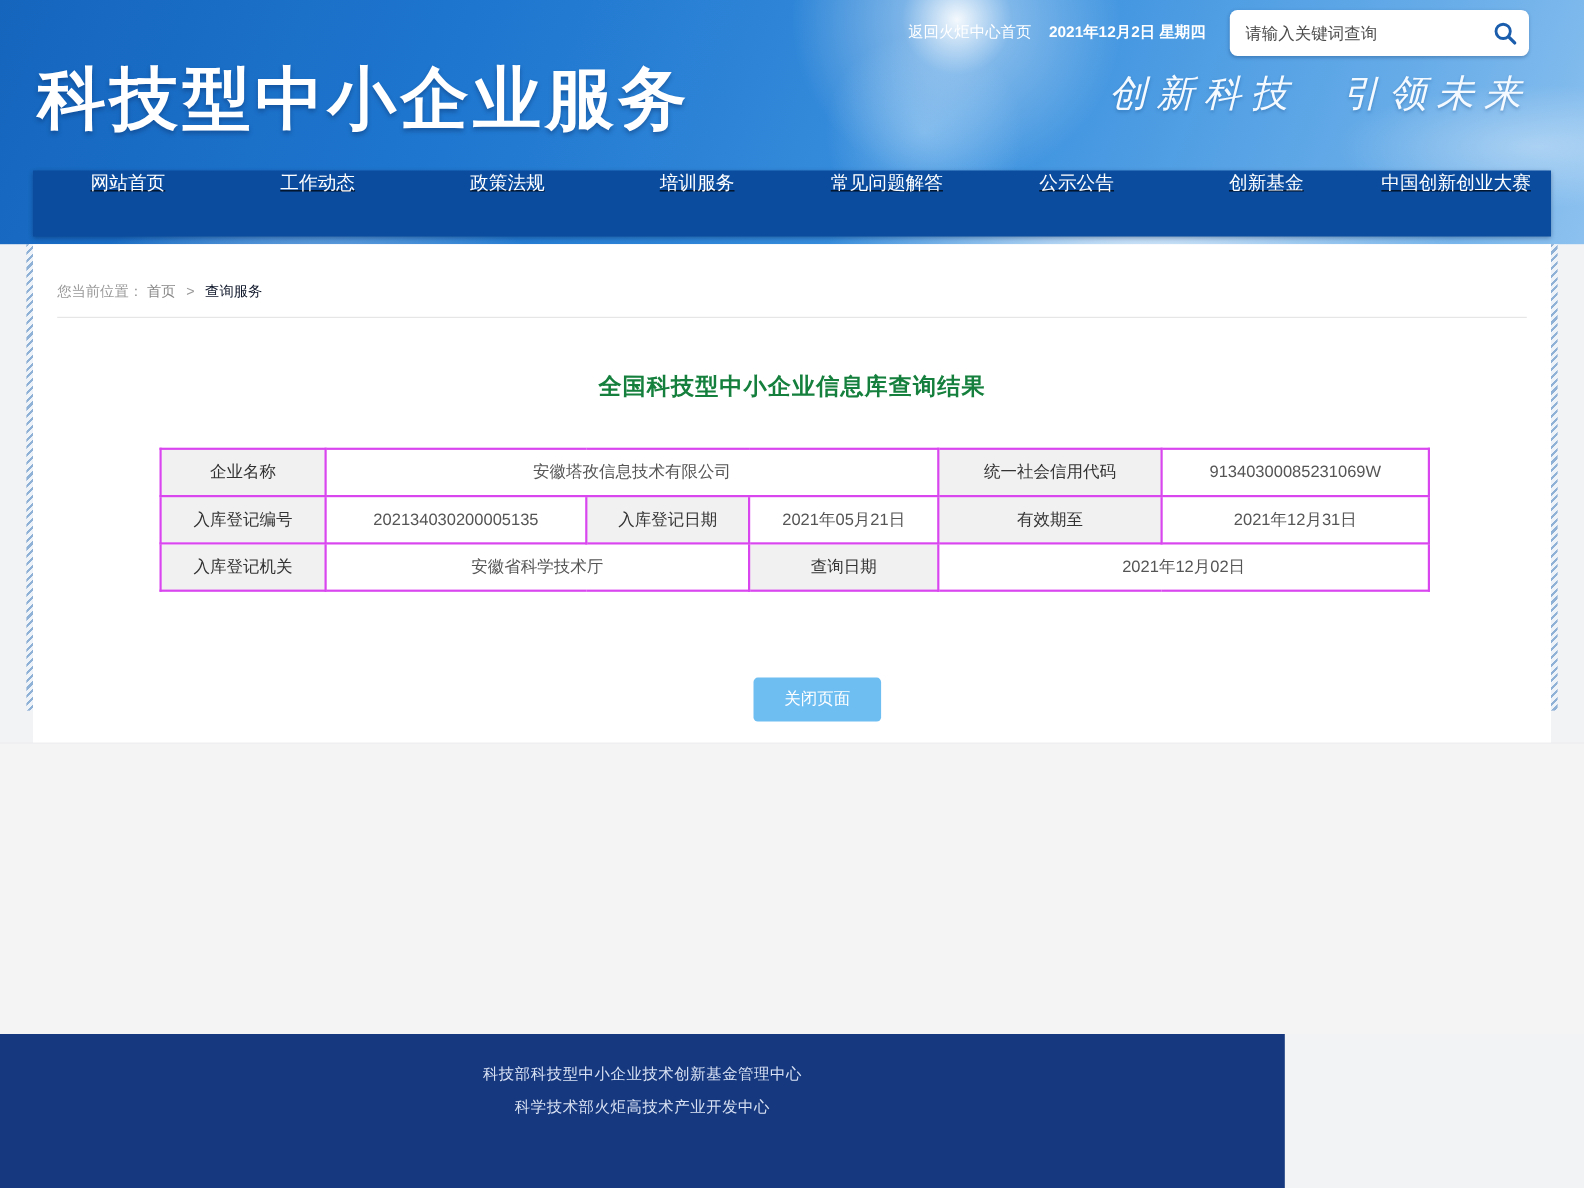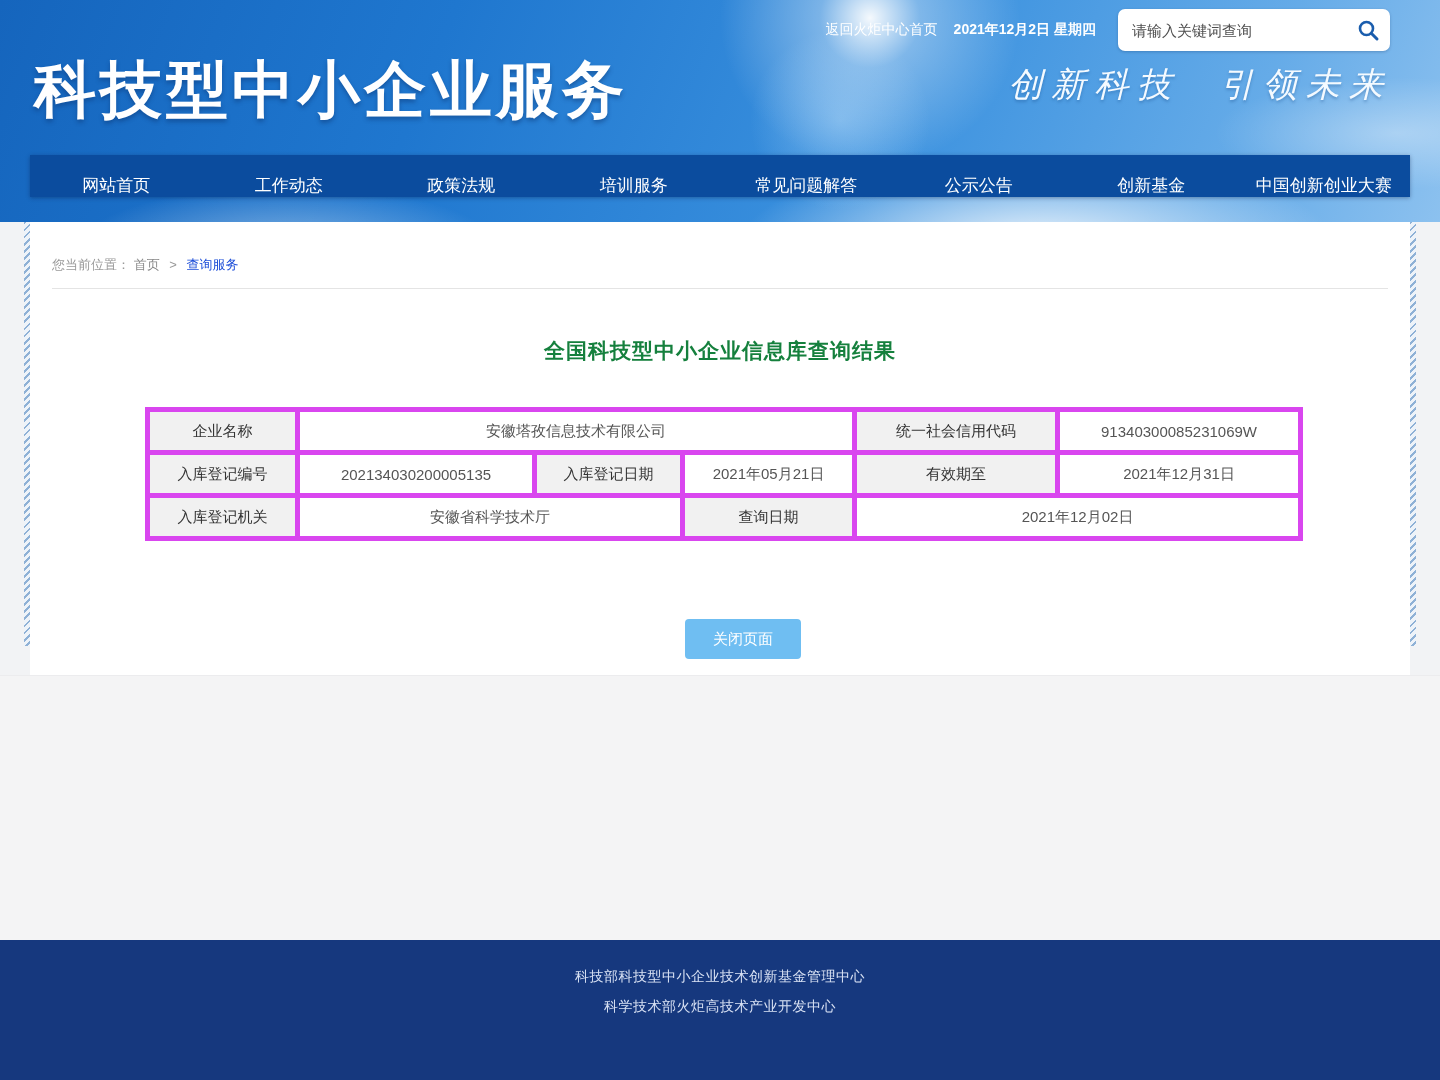--- a/index.html
+++ b/index.html
@@ -29,60 +29,60 @@
   .search-icon { width:24px; height:24px; flex:0 0 auto; cursor:pointer; }
 
   .logo { position:absolute; left:34px; top:48px; color:#ffffff;
     font-family:"DejaVu Serif","Liberation Serif",serif; font-weight:bold;
     font-size:62px; letter-spacing:4px; text-shadow:0 3px 4px rgba(10,50,110,.45); }
   .slogan { position:absolute; right:48px; top:62px; color:#f4faff;
     font-family:"DejaVu Serif","Liberation Serif",serif; font-style:italic;
     font-size:34px; letter-spacing:9px; text-shadow:0 2px 3px rgba(20,70,130,.35); white-space:pre; }
 
   
-  .nav { position:absolute; left:30px; top:155px; width:1380px; height:42px;
-    background:#0b4c9e; display:flex; align-items:flex-end; box-shadow:0 1px 4px rgba(0,20,60,.35); }
+  .nav { position:absolute; left:30px; top:155px; width:1380px; height:60px;
+    background:#0b4c9e; display:flex; align-items:flex-start; box-shadow:0 1px 4px rgba(0,20,60,.35);text-decoration:underline; }
   .nav-item { flex:1; display:flex; align-items:center; justify-content:center;
     color:#ffffff; font-size:17px; cursor:pointer; white-space:nowrap; }
 
   
   .panel-wrap { position:relative; margin:0 30px; }
   .panel-edge { position:absolute; top:0; width:6px; height:424px;
     background:repeating-linear-gradient(135deg, #8fb1d6 0 2px, #eef3f9 2px 5px); }
   .panel-edge.left { left:-6px; }
   .panel-edge.right { right:-6px; }
   .panel { background:#ffffff; min-height:453px; padding-bottom:12px; }
 
   .breadcrumb { padding:34px 0 0 22px; font-size:13px; color:#999; }
   .breadcrumb .crumb-home { color:#888; cursor:pointer; }
   .breadcrumb .crumb-sep { margin:0 6px; color:#999; }
-  .breadcrumb .crumb-current { color:#1d4ed8; cursor:pointer; }
+  .breadcrumb .crumb-current { color:#0f172a; cursor:pointer; }
   .crumb-divider { margin:14px 22px 0 22px; border-bottom:1px solid #e4e4e4; }
 
   .result-title { margin-top:48px; text-align:center; color:#15803d;
     font-size:21px; font-weight:bold; letter-spacing:1px; }
 
   table.result-table { margin:42px 0 0 115px; border-collapse:collapse;
     table-layout:fixed; width:1153px; font-size:15px; color:#333; }
-  .result-table td { border:5px solid #d946ef; height:43px; text-align:center;
+  .result-table td { border:2px solid #d946ef; height:43px; text-align:center;
     padding:0 6px; overflow:hidden; white-space:nowrap; }
   .result-table td.lbl { background:#f1f1f1; }
   .result-table td.val { background:#ffffff; color:#555; }
 
   .btn-row { margin-top:78px; text-align:center; }
   .close-btn { display:inline-block; min-width:116px; height:40px; line-height:40px;
     background:#6fbef2; color:#ffffff; font-size:15px; border:none; border-radius:4px;
     padding:0 20px; cursor:pointer; font-family:"Liberation Sans","DejaVu Sans",sans-serif;margin-left:46px; }
 
   
   .spacer { width:1440px; height:265px; background:#f4f4f5;
     border-top:1px solid #ececee; }
 
   
-  .footer { width:1440px; height:140px; background:#16387e; color:#d9e2f4;
+  .footer { width:1168px; height:140px; background:#16387e; color:#d9e2f4;
     font-size:14px; display:flex; flex-direction:column; align-items:center;
     padding-top:26px; }
   .footer-line { margin-bottom:9px; line-height:21px; letter-spacing:.5px; }
   .footer-line.links { display:flex; align-items:center; gap:4px; margin-bottom:0; }
   .police-badge { width:17px; height:19px; display:inline-block; }
 </style>
 </head>
 <body>
 
 <div class="header">

